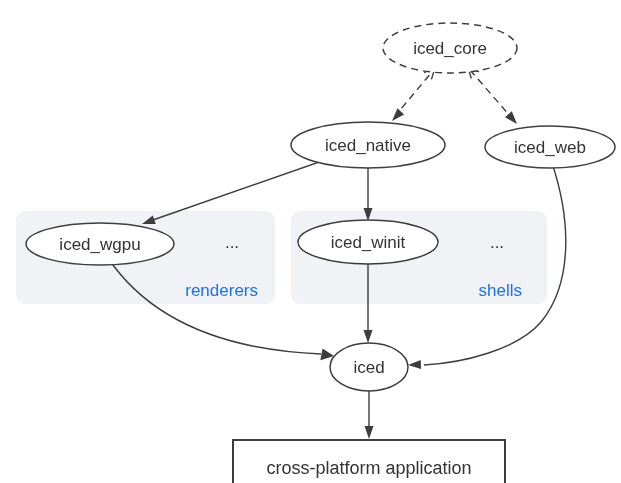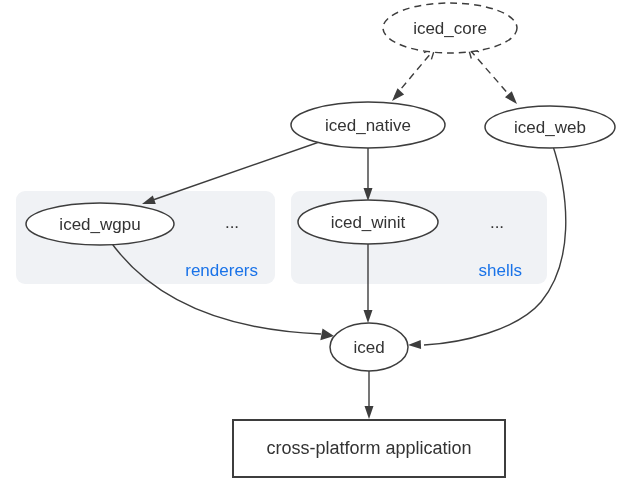--- a/index.html
+++ b/index.html
@@ -9,20 +9,21 @@
     width: 621px;
     height: 483px;
     overflow: hidden;
     font-family: "Liberation Sans", sans-serif;
   }
   #stage {
     position: relative;
     width: 621px;
     height: 345px;
     background: var(--background, #ffffff);
+    margin-top: 20px;
   }
   svg { display: block; }
   .edge {
     fill: none;
     stroke: var(--stroke, #3d3d3d);
     stroke-width: 1.4;
   }
   .edge.dashed { stroke-dasharray: 7 5; }
   .arrowhead { fill: var(--stroke, #3d3d3d); stroke: none; }
   .chevron {

